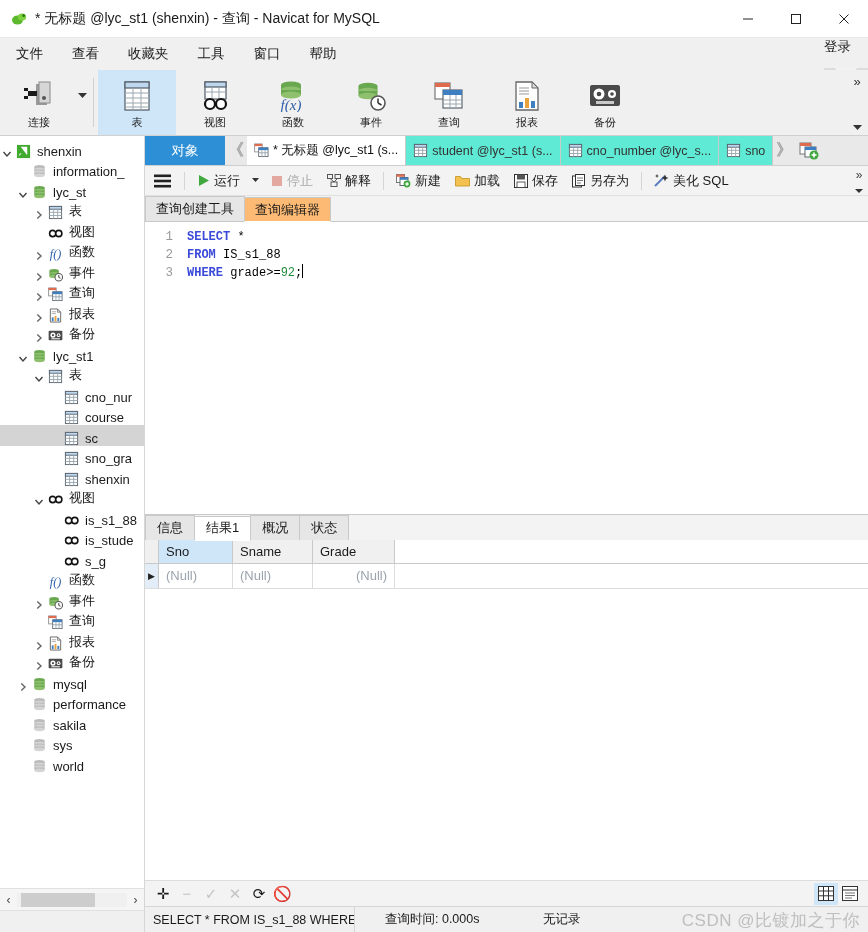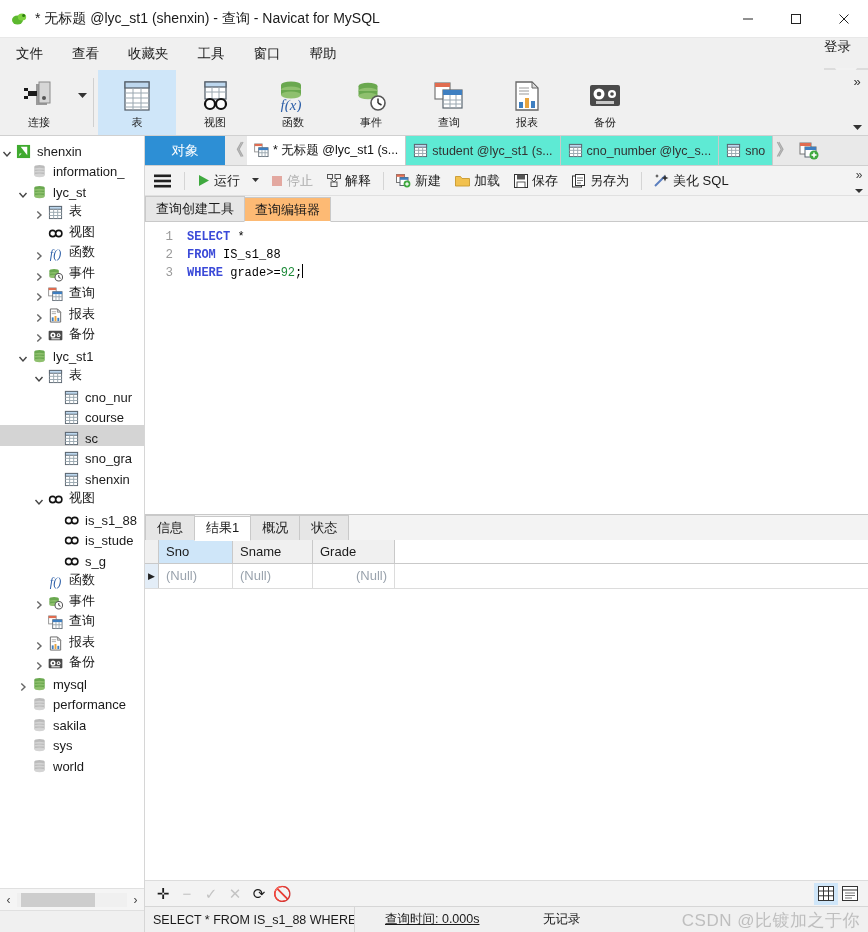--- a/index.html
+++ b/index.html
@@ -205,21 +205,21 @@
   
   .statusbar {
     height: 26px; background: #f0f0f0; border-top: 1px solid #d6d6d6;
     display: flex; align-items: center; flex: 0 0 26px; position: relative;
   }
   .st-cell {
     font-size: 12.5px; color: #1a1a1a; padding: 0 8px; height: 26px;
     display: flex; align-items: center; white-space: nowrap; overflow: hidden;
   }
   .st-q { width: 210px; border-right: 1px solid #d6d6d6; }
-  .st-t { width: 180px; justify-content: flex-start; padding-left: 30px; text-decoration: underline; }
+  .st-t { width: 180px; justify-content: flex-start; padding-left: 30px; }
   .st-r { }
   .watermark {
     position: absolute; right: 8px; top: 2px; font-size: 17px;
     color: rgba(150,150,150,0.55); white-space: nowrap; pointer-events: none;
     letter-spacing: 0.5px;
   }
 </style>
 </head>
 <body>
 

